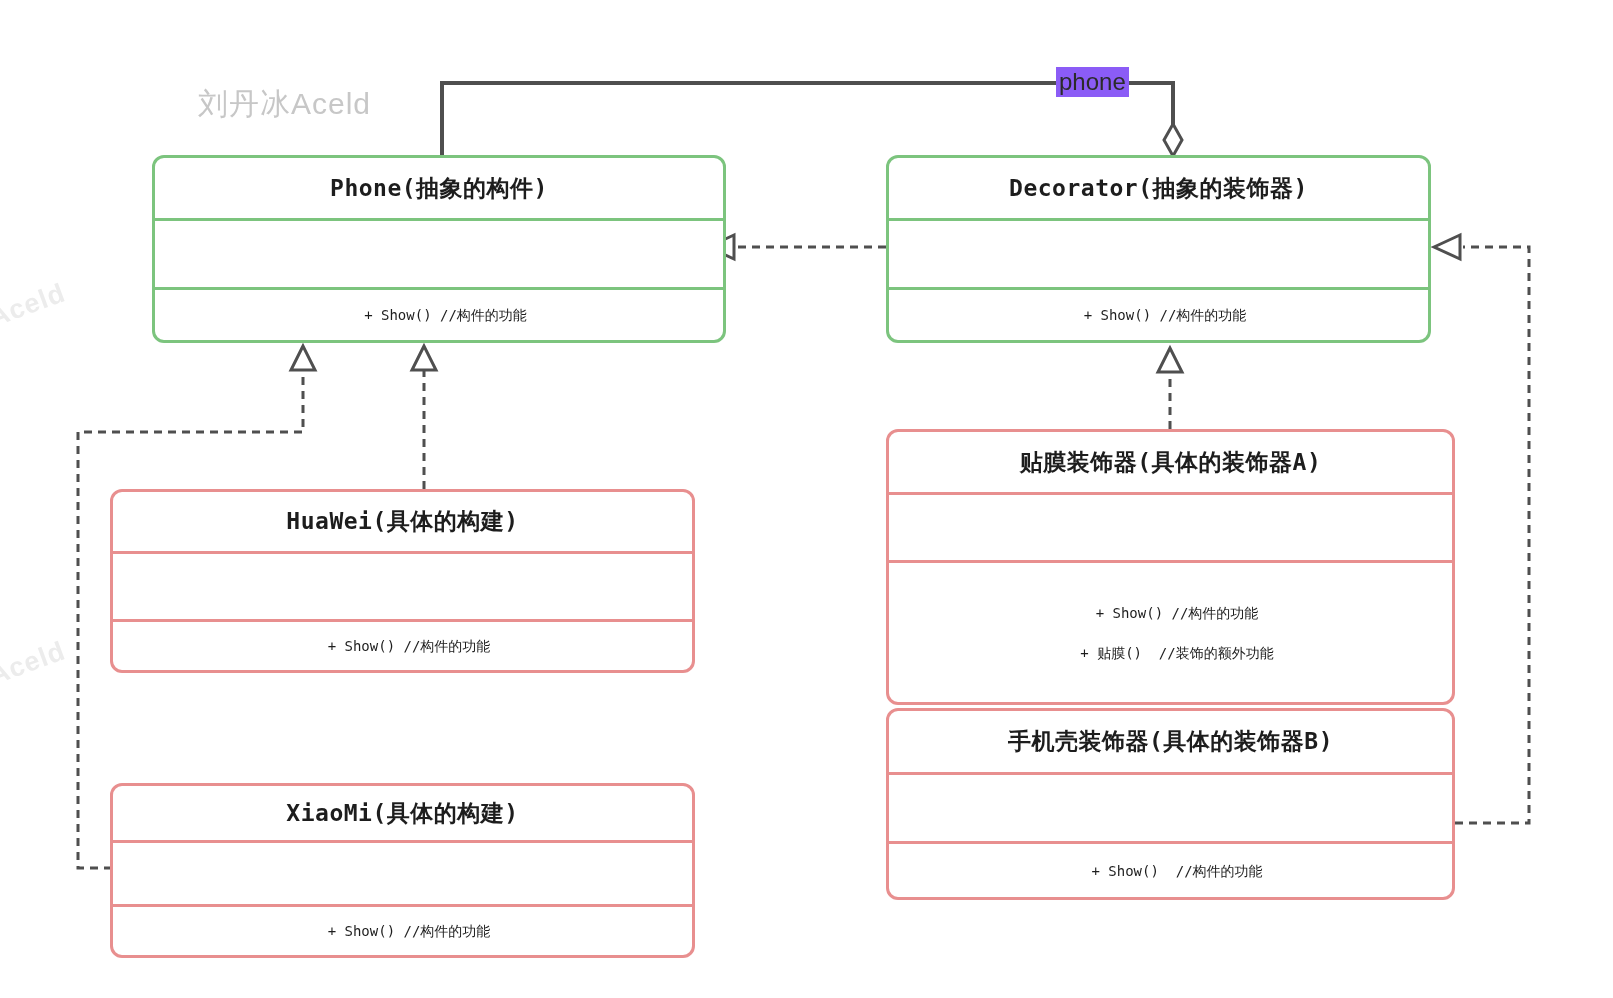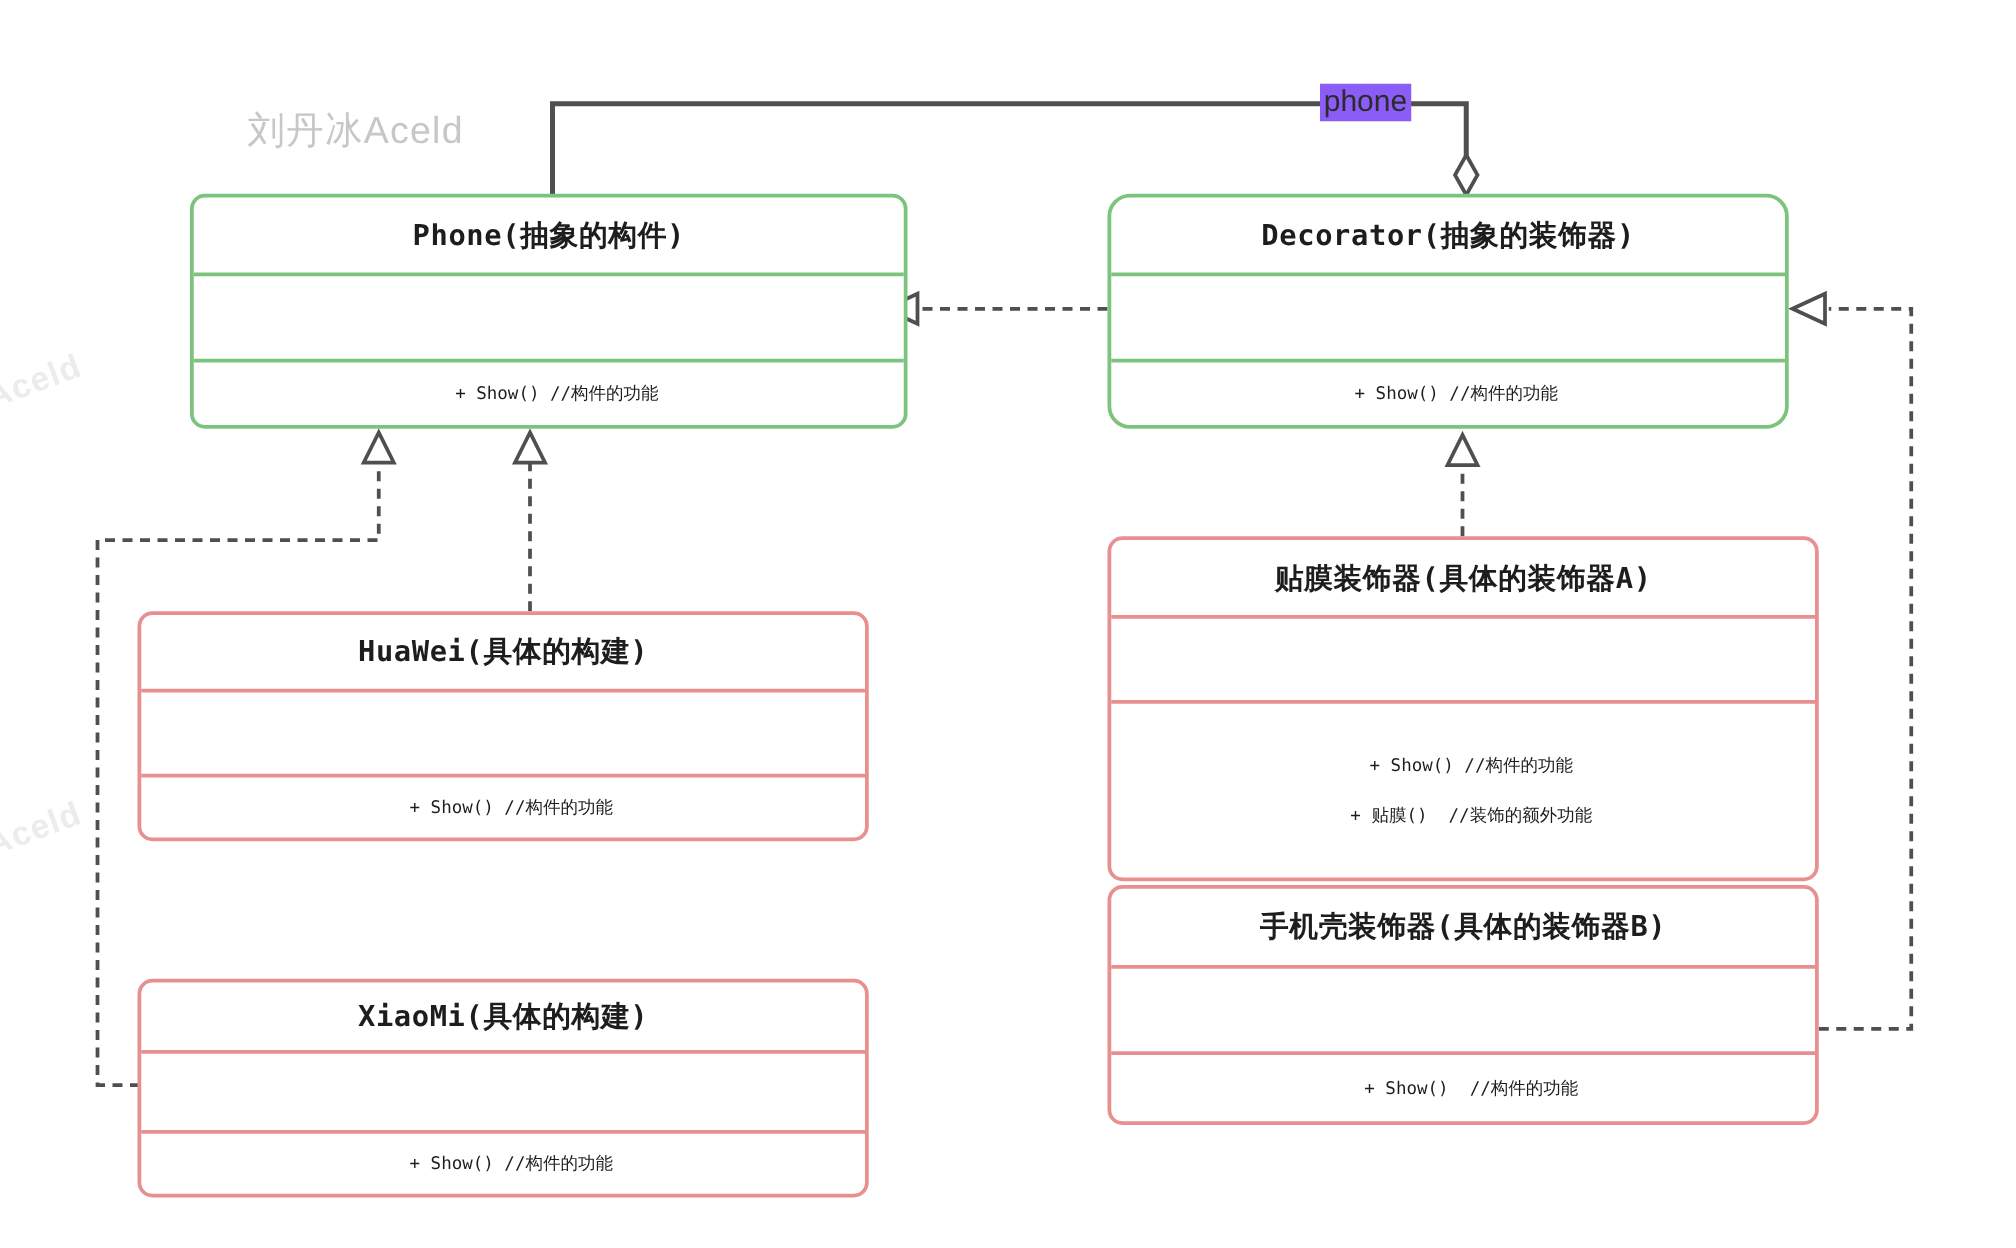--- a/index.html
+++ b/index.html
@@ -112,21 +112,21 @@
   <div class="edge-label" style="left:1056px;top:67px;">phone</div>
 
   <div class="uml-class green" style="left:152px;top:155px;width:574px;height:188px;">
     <div class="uml-title" style="height:60px;">Phone(抽象的构件)</div>
     <div class="uml-attrs" style="height:66px;"></div>
     <div class="uml-methods" style="flex:1;">
       <div class="method-line">+ Show() //构件的功能</div>
     </div>
   </div>
 
-  <div class="uml-class green" style="left:886px;top:155px;width:545px;height:188px;border-radius:18px;">
+  <div class="uml-class green" style="left:886px;top:155px;width:545px;height:188px;">
     <div class="uml-title" style="height:60px;">Decorator(抽象的装饰器)</div>
     <div class="uml-attrs" style="height:66px;"></div>
     <div class="uml-methods" style="flex:1;">
       <div class="method-line">+ Show() //构件的功能</div>
     </div>
   </div>
 
   <div class="uml-class red" style="left:110px;top:489px;width:585px;height:184px;">
     <div class="uml-title" style="height:59px;">HuaWei(具体的构建)</div>
     <div class="uml-attrs" style="height:66px;"></div>

